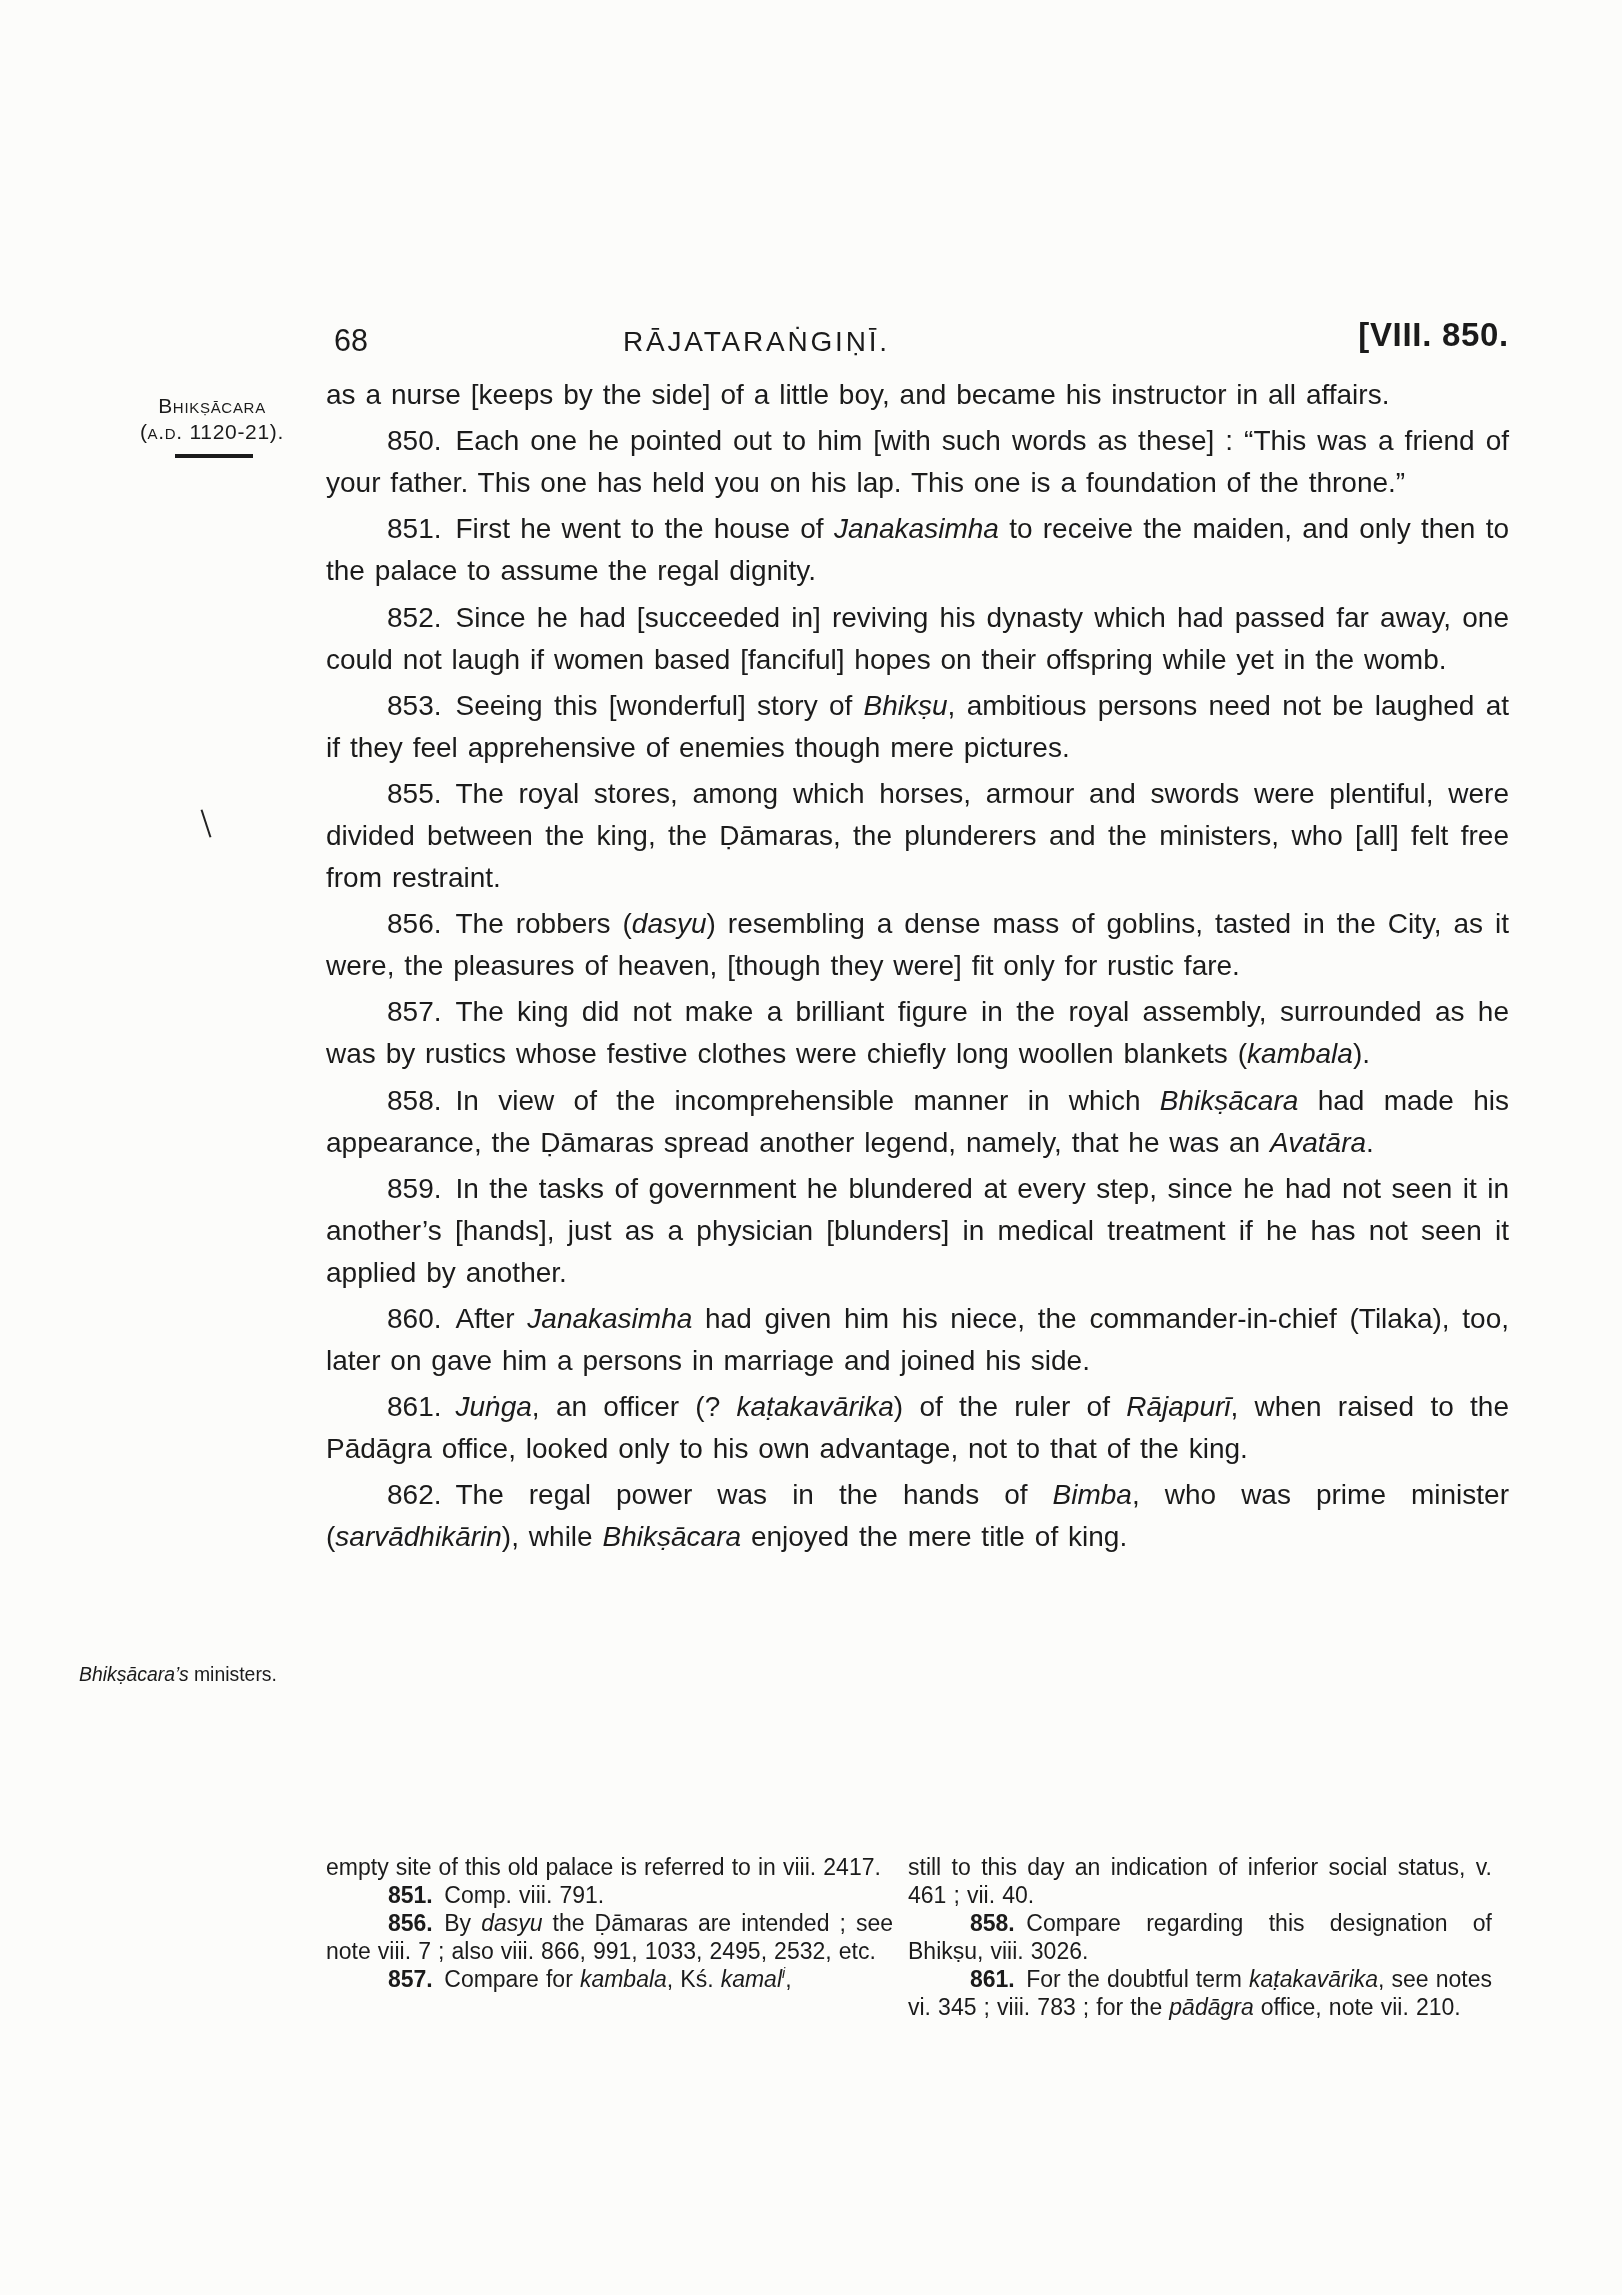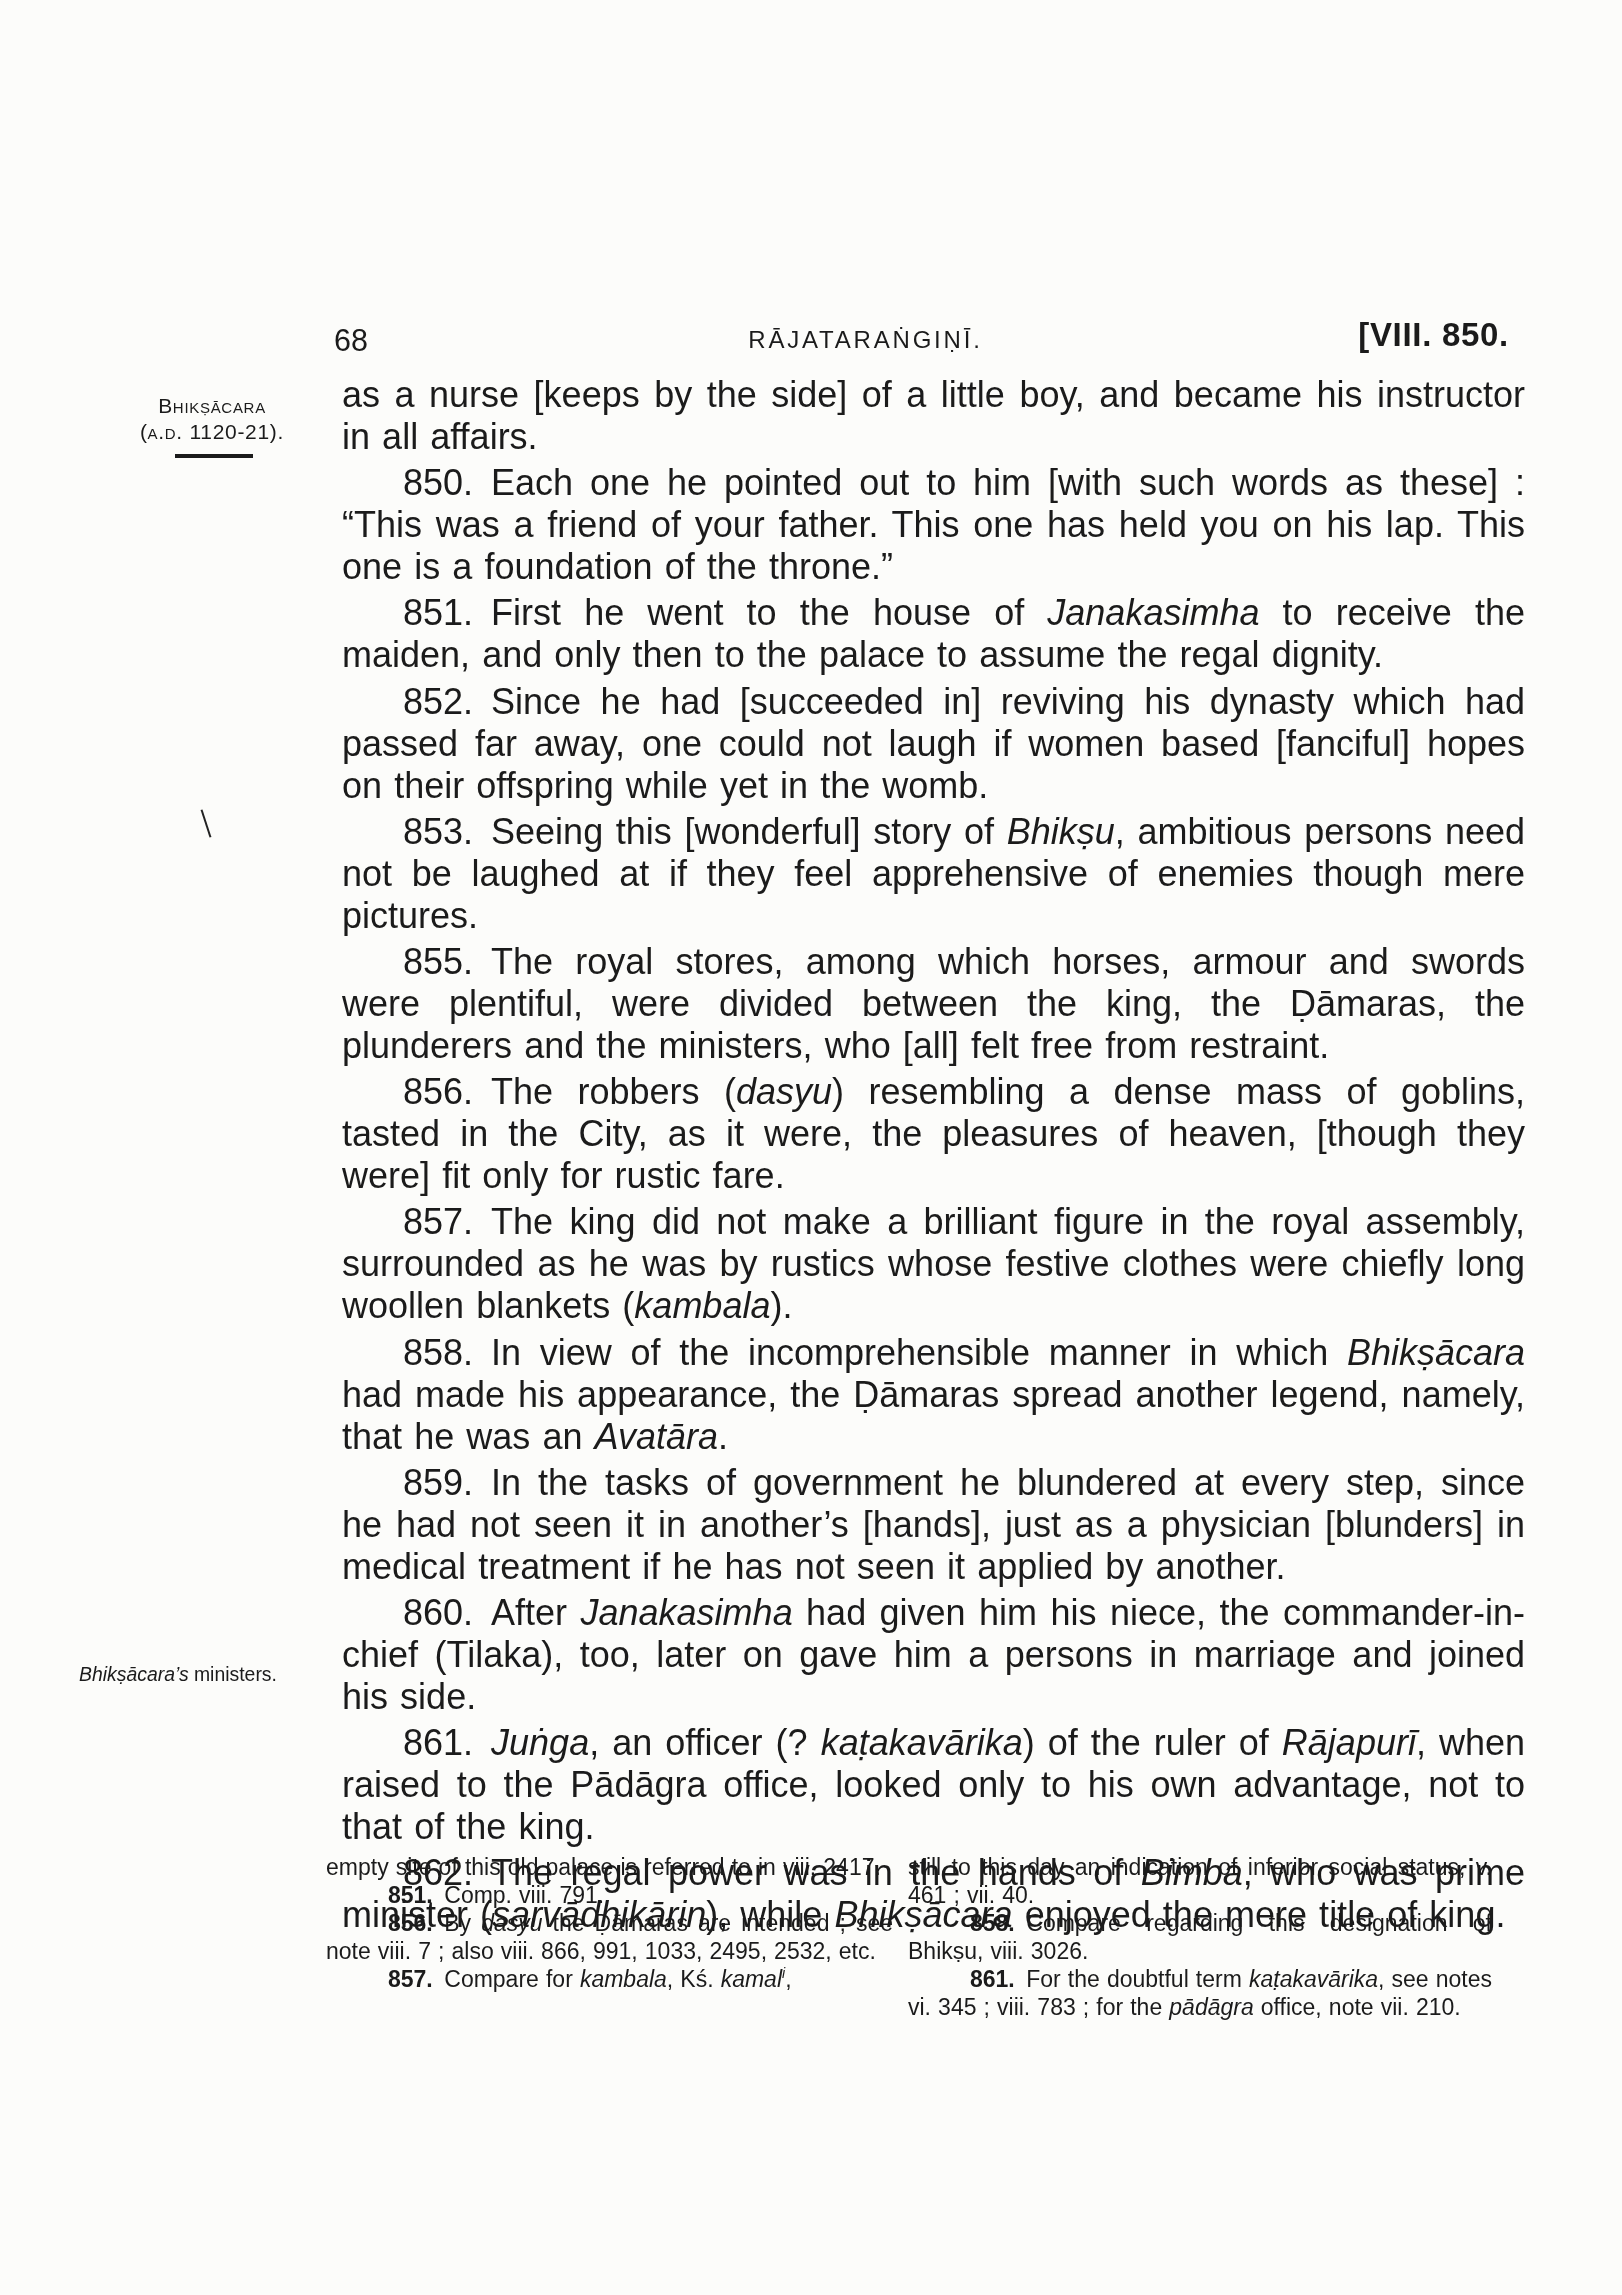--- a/index.html
+++ b/index.html
@@ -6,31 +6,31 @@
   .page{
     position:relative;
     width:1623px;height:2295px;
     background:#fcfcfa;
     color:#1b1b1b;
     font-family:Liberation Sans, sans-serif;
     overflow:hidden;
   }
   
   .hdr-pageno{position:absolute;left:334px;top:323px;font-size:30.5px;}
-  .hdr-title{position:absolute;left:623px;top:326px;width:485px;text-align:center;font-size:24px;letter-spacing:2.8px;}
+  .hdr-title{position:absolute;left:623px;top:326px;width:485px;font-size:28px;letter-spacing:2.8px;}
   .hdr-ref{position:absolute;right:114px;top:316px;font-size:33px;font-weight:bold;letter-spacing:0.7px;}
   
   .mn-regnal{position:absolute;left:103px;top:393px;width:218px;text-align:center;
     font-size:21px;line-height:26px;font-variant:small-caps;letter-spacing:0.7px;}
   .mn-rule{position:absolute;left:175px;top:454px;width:78px;height:3.5px;background:#1b1b1b;}
   .mn-ministers{position:absolute;left:79px;top:1663px;width:243px;font-size:19.4px;line-height:23px;}
   
   .main-text{
-    position:absolute;left:342px;top:374px;width:1183px;
-    font-size:36px;line-height:42px;text-align:justify;word-spacing:2.1px;
+    position:absolute;left:326px;top:374px;width:1183px;
+    font-size:28px;line-height:42px;text-align:justify;word-spacing:2.1px;
   }
   .main-text p{margin:0 0 4.2px 0;text-indent:61px;}
   .main-text p.noindent{text-indent:0;}
   
   .fn-col{
     position:absolute;top:1853px;
     font-size:23px;line-height:28px;text-align:justify;word-spacing:0.7px;
   }
   .fn-left{left:326px;width:567px;}
   .fn-right{left:908px;width:584px;}

